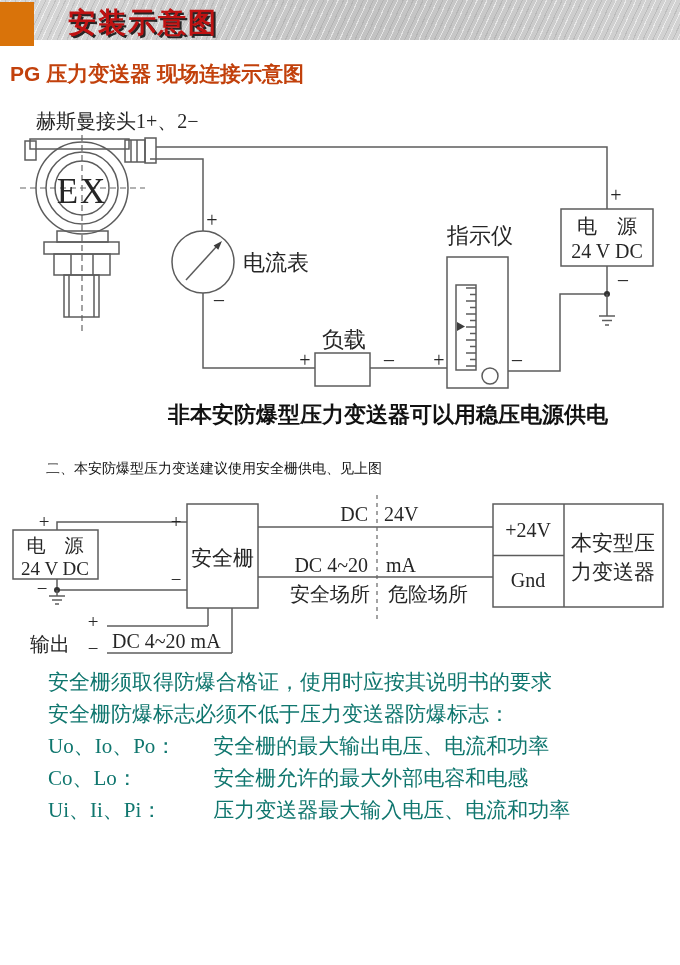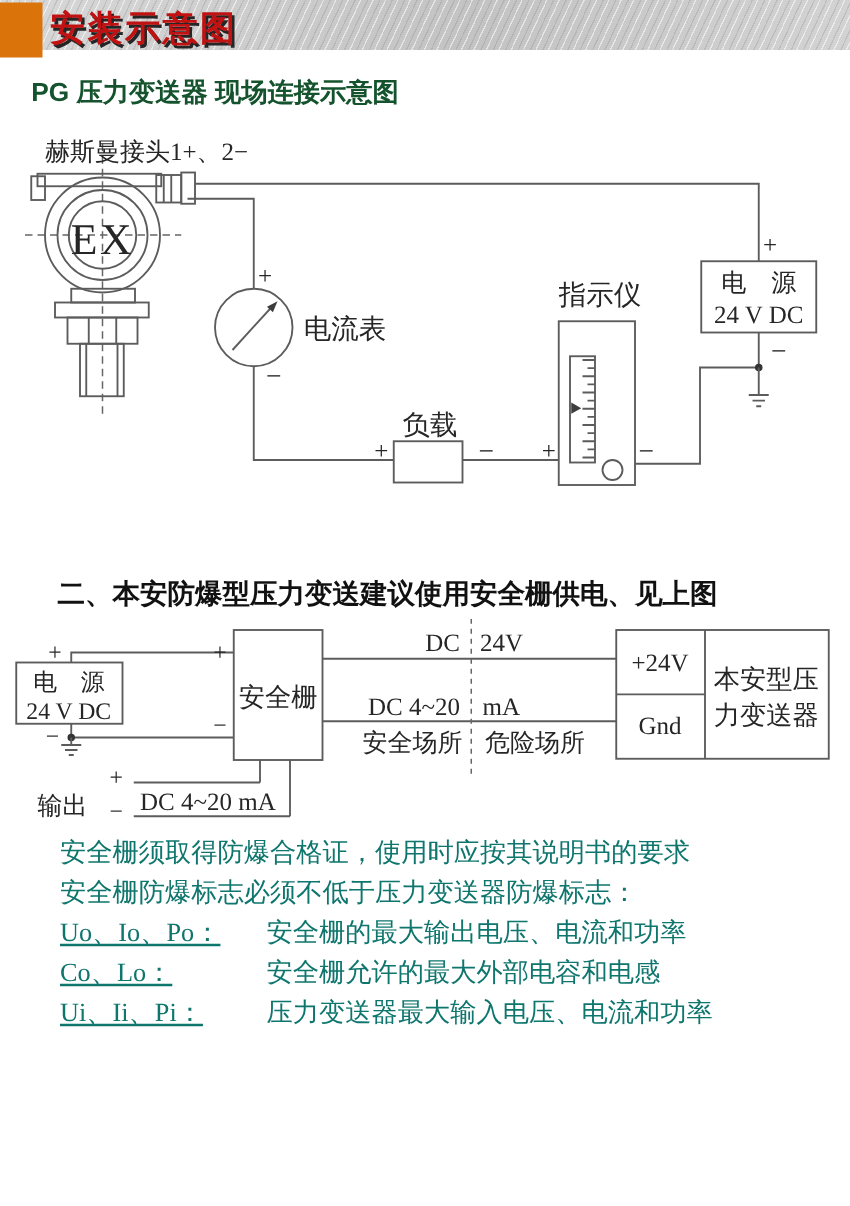--- a/index.html
+++ b/index.html
@@ -4,46 +4,46 @@
 <style>
   html,body{margin:0;padding:0;background:#fff;}
   .page{position:relative;width:680px;height:965px;background:#fff;overflow:hidden;
         font-family:"Liberation Serif","DejaVu Serif",serif;color:#222;}
   
   .hdr{position:absolute;left:0;top:0;width:680px;height:40px;
        background:
          repeating-linear-gradient(115deg, rgba(255,255,255,.55) 0 1px, rgba(255,255,255,0) 1px 5px, rgba(110,110,110,.20) 5px 6px, rgba(255,255,255,0) 6px 9px),
          linear-gradient(100deg,#d8d8d8,#c3c3c3 55%,#d3d3d3);}
   .accent{position:absolute;left:0;top:2px;width:34px;height:44px;background:#d9730a;}
-  .hdr-title{position:absolute;left:40px;top:4px;margin:0;
+  .hdr-title{position:absolute;left:68px;top:4px;margin:0;
        font-family:"Liberation Sans","DejaVu Sans",sans-serif;font-size:28px;font-weight:bold;
        letter-spacing:2px;color:#c01212;text-shadow:2px 2px 0 #262626;}
-  .subtitle{position:absolute;left:25px;top:60px;margin:0;
-       font-family:"Liberation Sans","DejaVu Sans",sans-serif;font-size:21px;font-weight:bold;color:#14532d;}
+  .subtitle{position:absolute;left:10px;top:60px;margin:0;
+       font-family:"Liberation Sans","DejaVu Sans",sans-serif;font-size:21px;font-weight:bold;color:#c2410c;}
   .caption{position:absolute;left:168px;top:400px;
        font-family:"Liberation Sans","DejaVu Sans",sans-serif;font-size:22px;font-weight:bold;color:#111;}
   .sec2-title{position:absolute;left:46px;top:460px;margin:0;
-       font-family:"Liberation Sans","DejaVu Sans",sans-serif;font-size:22px;font-weight:bold;color:#111;}
+       font-family:"Liberation Sans","DejaVu Sans",sans-serif;font-size:14px;font-weight:normal;color:#111;}
   .dia{position:absolute;left:0;}
   .dia1{top:95px;}
   .dia2{top:495px;}
   
   svg line, svg polyline, svg path, svg rect, svg circle{fill:none;stroke:#5c5c5c;stroke-width:1.5;}
   svg .dash{stroke:#666;stroke-width:1.2;stroke-dasharray:6 4;}
   svg .dash2{stroke:#666;stroke-width:1.2;stroke-dasharray:4 4;}
   svg .dot{fill:#333;stroke:none;}
   svg .arr{fill:#3d3d3d;stroke:none;}
   svg text{fill:#262626;stroke:none;font-family:"Liberation Serif","DejaVu Serif",serif;}
   svg .t20{font-size:20px;} svg .t22{font-size:22px;} svg .t19{font-size:19px;} svg .t21{font-size:21px;}
   svg .ex{font-size:35px;letter-spacing:2px;}
   
   .notes{position:absolute;left:24px;top:666px;width:645px;font-size:21px;color:#0f766e;margin-left:24px;}
   .notes .ln{line-height:32px;white-space:nowrap;}
   .defrow{line-height:32px;white-space:nowrap;}
-  .defrow .term{display:inline-block;width:160px;text-decoration:underline;}
+  .defrow .term{display:inline-block;width:160px;}
 </style>
 </head>
 <body>
 
 <div class="page">
 
   <div class="hdr">
     <div class="accent"></div>
     <h1 class="hdr-title">安装示意图</h1>
   </div>
@@ -125,20 +125,21 @@
     </g>
 
     <g>
       <line x1="607" y1="199" x2="607" y2="221"></line>
       <line x1="599" y1="221" x2="615" y2="221"></line>
       <line x1="602" y1="225.5" x2="612" y2="225.5"></line>
       <line x1="605" y1="230" x2="609" y2="230"></line>
     </g>
   </svg>
 
+  <div class="caption">非本安防爆型压力变送器可以用稳压电源供电</div>
 
   <h2 class="sec2-title">二、本安防爆型压力变送建议使用安全栅供电、见上图</h2>
 
   <svg class="dia dia2" width="680" height="170" viewBox="0 0 680 170">
     <g>
       <text class="t19" x="44" y="33" text-anchor="middle">+</text>
       <rect x="13" y="35" width="85" height="49"></rect>
       <text class="t19" x="55" y="57" text-anchor="middle">电　源</text>
       <text class="t19" x="55" y="80" text-anchor="middle">24 V DC</text>
       <text class="t19" x="42" y="100" text-anchor="middle">−</text>

